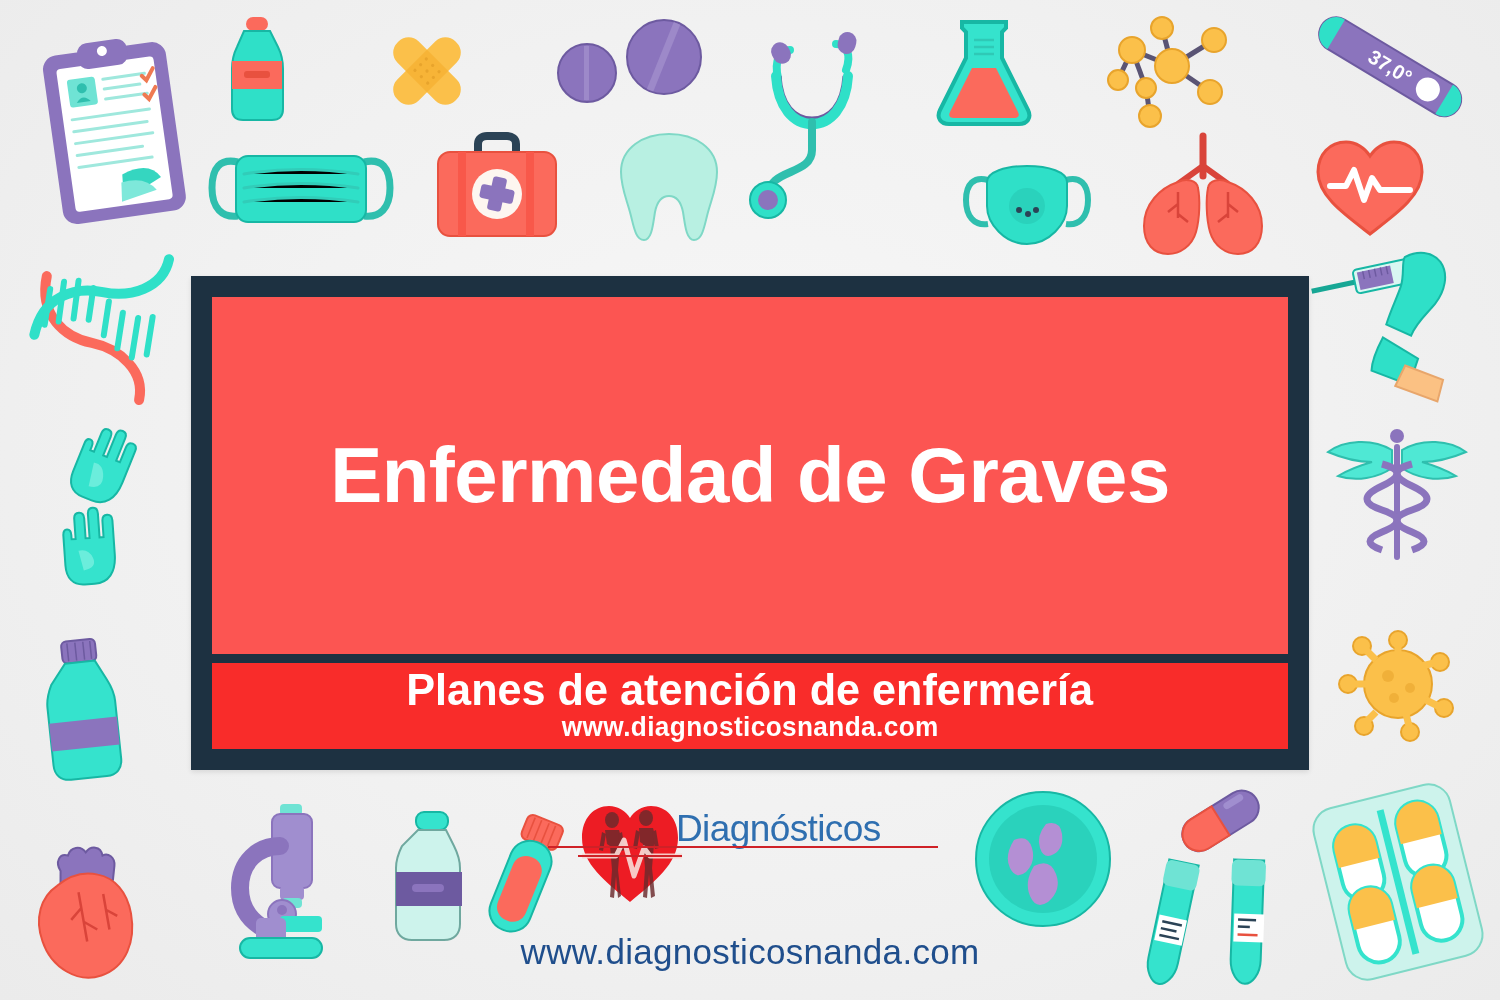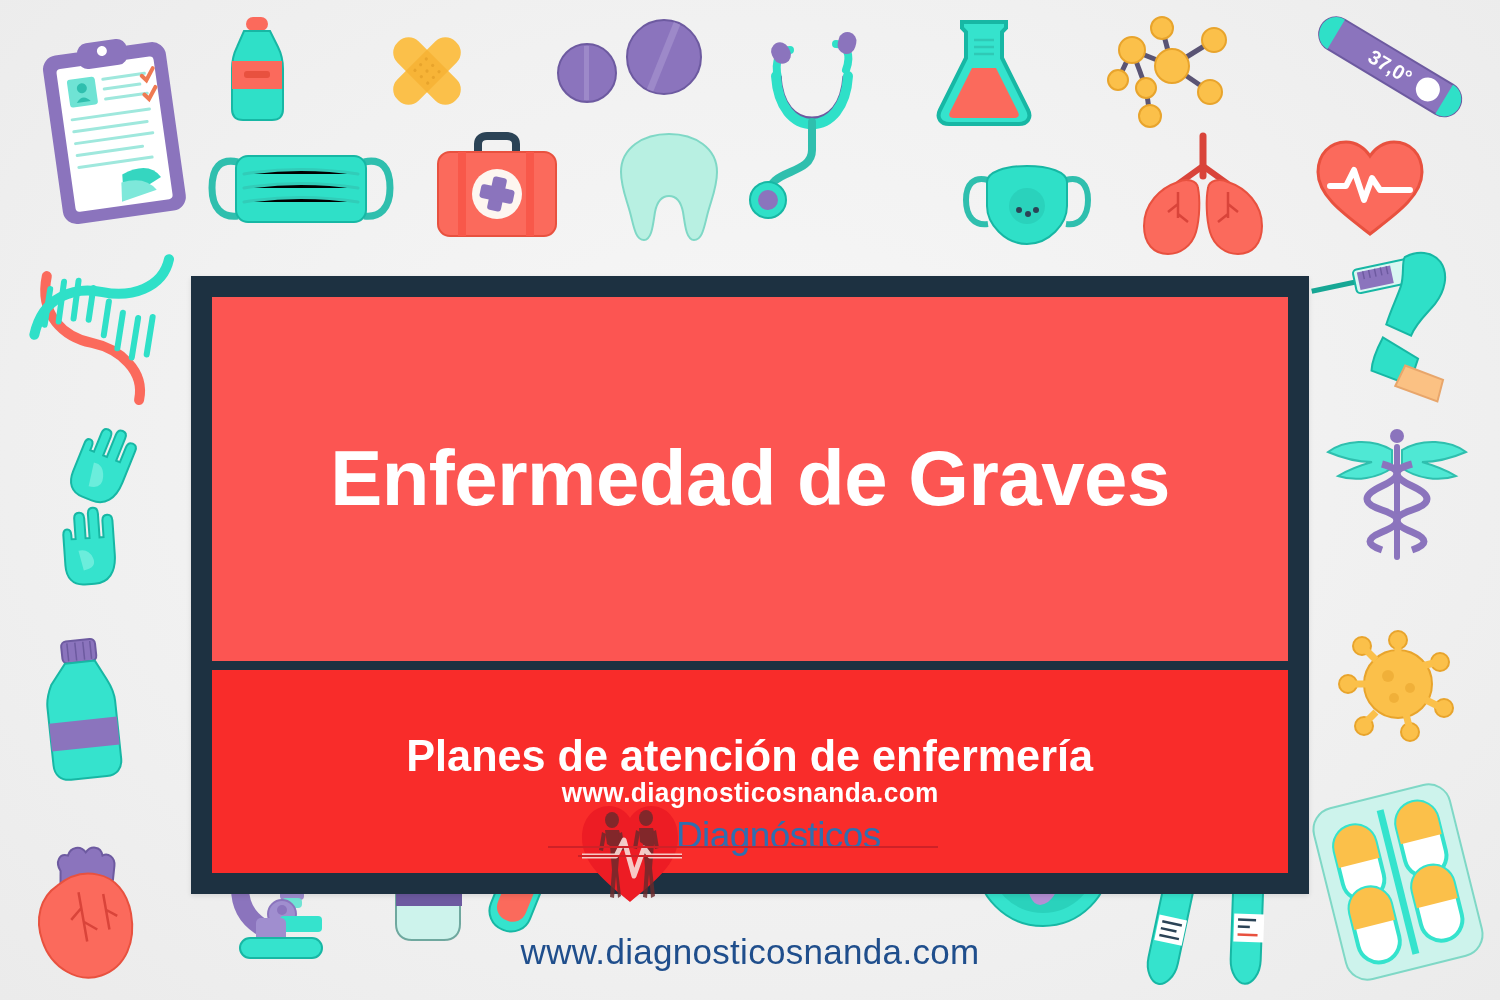--- a/index.html
+++ b/index.html
@@ -20,21 +20,21 @@
 
   
   .icon-layer { position: absolute; inset: 0; }
   .deco { position: absolute; }
   .deco svg { display: block; overflow: visible; }
 
   
   #banner {
     position: absolute;
     left: 191px; top: 276px;
-    width: 1118px; height: 618px;
+    width: 1118px; height: 494px;
     background: #1d3141;
     padding: 21px;
     box-shadow: 0 2px 5px rgba(0,0,0,.10);
   }
   #banner-inner { width: 100%; height: 100%; display: flex; flex-direction: column; }
   #title-panel {
     background: #fc5552;
     height: 364px;
     display: flex; align-items: center; justify-content: center;
     padding: 0 26px;
@@ -83,21 +83,20 @@
     display: flex; align-items: flex-start;
   }
   #logo-mark { position: relative; width: 104px; height: 108px; flex: none; }
   #logo-words { position: relative; margin-left: -6px; padding-top: 12px; }
   #logo-word-1 {
     color: #2f6fb0;
     font-size: 37px;
     letter-spacing: -.6px;
     line-height: 1.0;
     display: block;
-    margin-top: 7px;
   }
   #logo-rule {
     position: absolute;
     left: -128px; top: 48px;
     width: 390px; height: 2px;
     background: #cf2127;
   }
   #logo-word-2 {
     color: #3f3f45;
     font-size: 48px;

